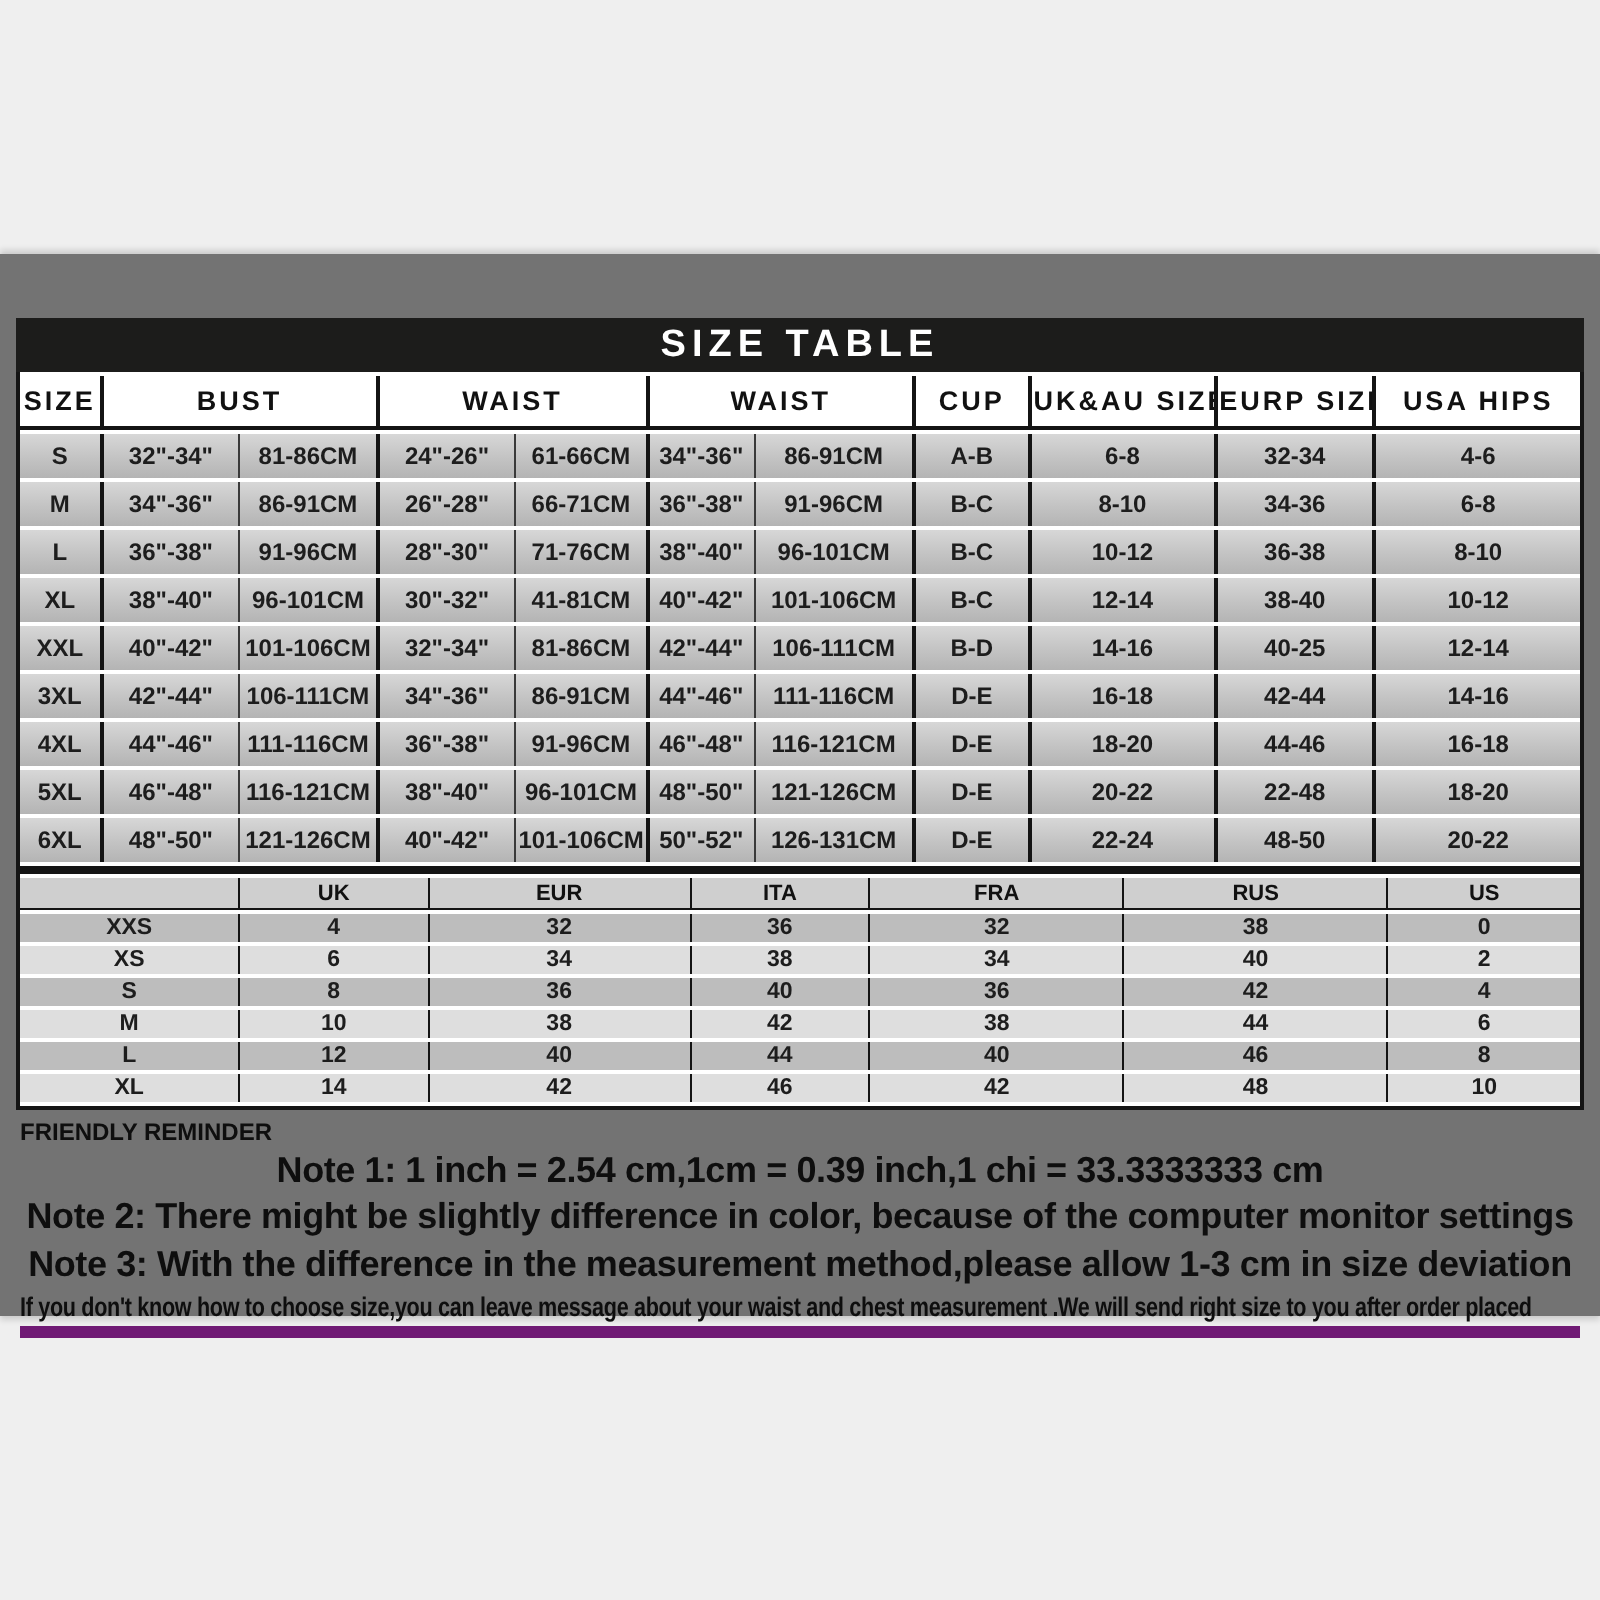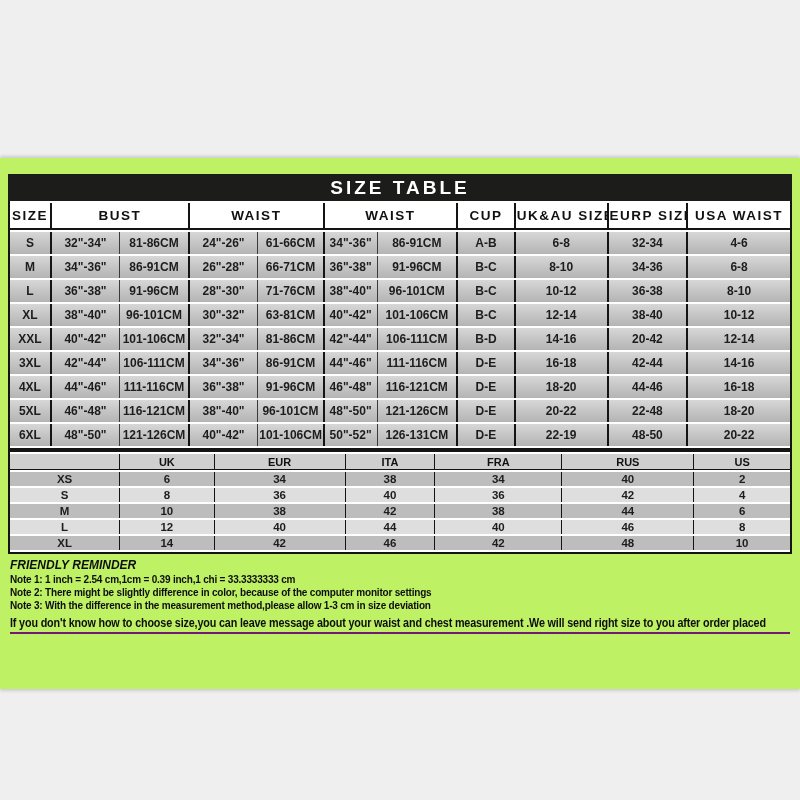--- a/index.html
+++ b/index.html
@@ -3,22 +3,22 @@
 <meta charset="utf-8">
 <style>
   html,body{margin:0;padding:0;}
   body{
     width:800px;height:800px;position:relative;
     background:#efefef;
     font-family:"Liberation Sans","DejaVu Sans",sans-serif;
     overflow:hidden;
   }
   .sheet{
-    position:absolute;top:158px;left:0;width:800px;height:531px;
-    background:#bef264;box-sizing:border-box;padding:16px 8px 0;
+    position:absolute;top:127px;left:0;width:800px;height:531px;
+    background:#737373;box-sizing:border-box;padding:32px 8px 0;
     box-shadow:0 -2px 3px rgba(0,0,0,.14),0 2px 3px rgba(0,0,0,.14);
   }
   .titlebar{
     height:27px;background:#1c1c1b;color:#fff;
     display:flex;align-items:center;justify-content:center;
     font-size:19px;font-weight:bold;letter-spacing:3px;
   }
   .tbl-wrap{border:2px solid #141414;background:#ffffff;}
   .tbl-wrap.no-top{border-top:none;}
   table{width:100%;border-collapse:separate;border-spacing:0 2px;table-layout:fixed;}
@@ -51,23 +51,23 @@
   .cmp td{
     height:14px;font-size:11.5px;font-weight:bold;color:#1d1d1d;
     border-left:1px solid #141414;
   }
   .cmp th:first-child,.cmp td:first-child{border-left:none;}
   .cmp tbody tr:nth-child(odd) td{background:#bdbdbd;}
   .cmp tbody tr:nth-child(even) td{background:#dedede;}
 
   
   .notes{margin-top:4px;padding:0 2px;color:#0e0e0e;}
-  .notes-heading{font-size:12px;font-weight:bold;line-height:1.25;font-style:italic;}
-  .note-line{font-size:10px;font-weight:bold;line-height:1.3;letter-spacing:-0.2px;}
-  .final-wrap{border-bottom:2px solid #701a75;overflow:hidden;white-space:nowrap;margin-top:1px;text-align:right;}
+  .notes-heading{font-size:12px;font-weight:bold;line-height:1.25;}
+  .note-line{font-size:18px;font-weight:bold;line-height:1.3;letter-spacing:-0.2px;text-align:center;}
+  .final-wrap{border-bottom:6px solid #701a75;overflow:hidden;white-space:nowrap;margin-top:1px;text-align:right;}
   .final-text{
     display:inline-block;transform:scaleX(.8);transform-origin:0 50%;
     font-size:13.5px;font-weight:bold;line-height:1.35;letter-spacing:-0.2px;
   }
 </style>
 </head>
 <body>
 
 <div class="sheet">
 
@@ -92,21 +92,21 @@
       </colgroup>
       <thead>
           <tr>
             <th colspan="1">SIZE</th>
             <th colspan="2">BUST</th>
             <th colspan="2">WAIST</th>
             <th colspan="2">WAIST</th>
             <th colspan="1">CUP</th>
             <th colspan="1">UK&amp;AU SIZE</th>
             <th colspan="1">EURP SIZE</th>
-            <th colspan="1">USA WAIST</th>
+            <th colspan="1">USA HIPS</th>
           </tr>
         </thead>
       <tbody>
           <tr>
             <td>S</td>
             <td>32"-34"</td>
             <td>81-86CM</td>
             <td>24"-26"</td>
             <td>61-66CM</td>
             <td>34"-36"</td>
@@ -140,39 +140,39 @@
             <td>B-C</td>
             <td>10-12</td>
             <td>36-38</td>
             <td>8-10</td>
           </tr>
           <tr>
             <td>XL</td>
             <td>38"-40"</td>
             <td>96-101CM</td>
             <td>30"-32"</td>
-            <td>63-81CM</td>
+            <td>41-81CM</td>
             <td>40"-42"</td>
             <td>101-106CM</td>
             <td>B-C</td>
             <td>12-14</td>
             <td>38-40</td>
             <td>10-12</td>
           </tr>
           <tr>
             <td>XXL</td>
             <td>40"-42"</td>
             <td>101-106CM</td>
             <td>32"-34"</td>
             <td>81-86CM</td>
             <td>42"-44"</td>
             <td>106-111CM</td>
             <td>B-D</td>
             <td>14-16</td>
-            <td>20-42</td>
+            <td>40-25</td>
             <td>12-14</td>
           </tr>
           <tr>
             <td>3XL</td>
             <td>42"-44"</td>
             <td>106-111CM</td>
             <td>34"-36"</td>
             <td>86-91CM</td>
             <td>44"-46"</td>
             <td>111-116CM</td>
@@ -209,21 +209,21 @@
           </tr>
           <tr>
             <td>6XL</td>
             <td>48"-50"</td>
             <td>121-126CM</td>
             <td>40"-42"</td>
             <td>101-106CM</td>
             <td>50"-52"</td>
             <td>126-131CM</td>
             <td>D-E</td>
-            <td>22-19</td>
+            <td>22-24</td>
             <td>48-50</td>
             <td>20-22</td>
           </tr>
         </tbody>
     </table>
   </div>
 
 
   <div class="tbl-wrap">
     <table class="cmp">
@@ -242,20 +242,29 @@
             <th>UK</th>
             <th>EUR</th>
             <th>ITA</th>
             <th>FRA</th>
             <th>RUS</th>
             <th>US</th>
           </tr>
         </thead>
       <tbody>
           <tr>
+            <td>XXS</td>
+            <td>4</td>
+            <td>32</td>
+            <td>36</td>
+            <td>32</td>
+            <td>38</td>
+            <td>0</td>
+          </tr>
+          <tr>
             <td>XS</td>
             <td>6</td>
             <td>34</td>
             <td>38</td>
             <td>34</td>
             <td>40</td>
             <td>2</td>
           </tr>
           <tr>
             <td>S</td>

